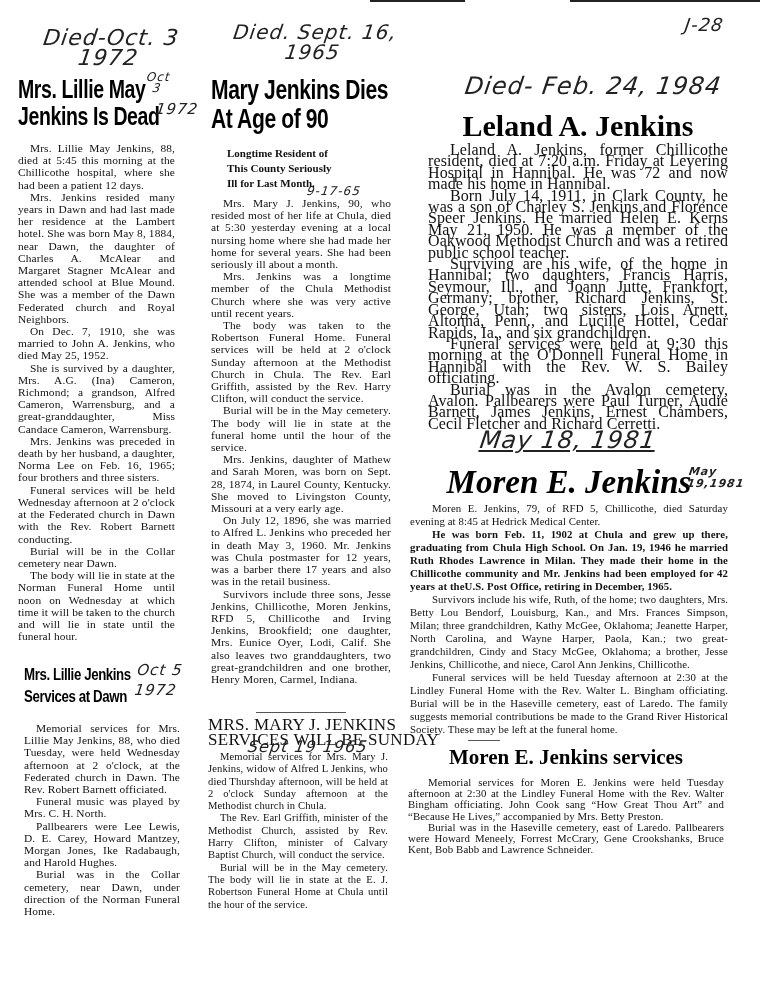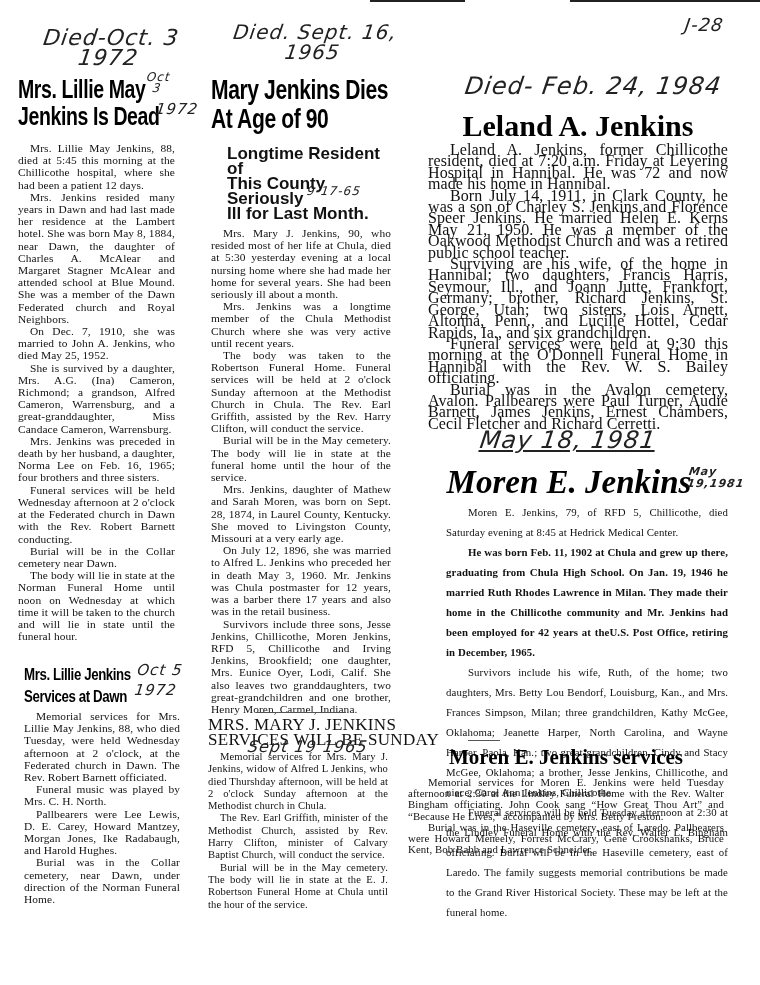--- a/index.html
+++ b/index.html
@@ -7,21 +7,21 @@
          font-family:"DejaVu Serif", serif; }
   .topline { position:absolute; top:0; height:2px; background:#222; }
   .hand { position:absolute; font-family:"DejaVu Sans", sans-serif; font-style:italic; font-weight:200;
           color:#222; letter-spacing:1px; transform:skewX(-8deg); }
   .clip { position:absolute; }
   .cond-head { font-family:"Liberation Sans", sans-serif; font-weight:bold; color:#000;
                transform:scaleX(0.78); transform-origin:left top; white-space:nowrap; letter-spacing:-0.5px; }
   .body-text { font-family:"Liberation Serif", serif; font-size:11.4px; line-height:12.2px; text-align:justify;
                color:#111; letter-spacing:0.1px; }
   .body-text p { margin:0; text-indent:12px; }
-  .sub { font-family:Liberation Sans, sans-serif; font-weight:bold; font-size:17px; line-height:15px; margin:0; }
+  .sub { font-family:Liberation Serif, serif; font-weight:bold; font-size:11px; line-height:15px; margin:0; }
   .big-head { font-family:"Liberation Serif", serif; font-weight:bold; color:#000; white-space:nowrap; text-align:center; }
   .caps-head { font-family:"Liberation Serif", serif; font-size:17px; line-height:15px; letter-spacing:0.3px; white-space:nowrap; margin:0; }
   .rule { height:1px; background:#555; }
 </style>
 </head>
 <body>
 
 <div class="topline" style="left:370px;width:95px;"></div>
 <div class="topline" style="left:570px;width:190px;"></div>
 
@@ -59,21 +59,21 @@
 
 <div class="clip" style="left:24px;top:664px;width:156px;">
   <div style="position:relative;height:46px;">
     <div class="cond-head" style="font-size:17px;line-height:22px;">
       <div>Mrs. Lillie Jenkins</div>
       <div>Services at Dawn</div>
     </div>
     <div class="hand" style="left:112px;top:-4px;font-size:15px;line-height:20px;white-space:pre;">Oct 5
 1972</div>
   </div>
-  <div class="body-text" style="">
+  <div class="body-text" style="margin-top:12px;">
     <p>Memorial services for Mrs. Lillie May Jenkins, 88, who died Tuesday, were held Wednesday afternoon at 2 o'clock, at the Federated church in Dawn. The Rev. Robert Barnett officiated.</p>
     <p>Funeral music was played by Mrs. C. H. North.</p>
     <p>Pallbearers were Lee Lewis, D. E. Carey, Howard Mantzey, Morgan Jones, Ike Radabaugh, and Harold Hughes.</p>
     <p>Burial was in the Collar cemetery, near Dawn, under direction of the Norman Funeral Home.</p>
   </div>
 </div>
 
 <div class="clip" style="left:211px;top:76px;width:180px;">
   <div class="cond-head" style="font-size:27px;line-height:29px;">
     <div>Mary Jenkins Dies</div>
@@ -120,21 +120,21 @@
     <p style="text-indent:22px;">Burial was in the Avalon cemetery, Avalon. Pallbearers were Paul Turner, Audie Barnett, James Jenkins, Ernest Chambers, Cecil Fletcher and Richard Cerretti.</p>
   </div>
 </div>
 
 <div class="clip" style="left:410px;top:462px;width:318px;">
   <div style="position:relative;">
     <div class="big-head" style="font-size:33px;line-height:40px;font-style:italic;">Moren E. Jenkins</div>
     <div class="hand" style="left:278px;top:4px;font-size:11px;line-height:12px;white-space:pre;font-weight:bold;">May
 19,1981</div>
   </div>
-  <div class="body-text" style="font-size:10.8px;line-height:20px;margin-left:36px;">
+  <div class="body-text" style="font-size:10.8px;line-height:13px;">
     <p style="text-indent:22px;">Moren E. Jenkins, 79, of RFD 5, Chillicothe, died Saturday evening at 8:45 at Hedrick Medical Center.</p>
     <p style="text-indent:22px;font-weight:bold;">He was born Feb. 11, 1902 at Chula and grew up there, graduating from Chula High School. On Jan. 19, 1946 he married Ruth Rhodes Lawrence in Milan. They made their home in the Chillicothe community and Mr. Jenkins had been employed for 42 years at theU.S. Post Office, retiring in December, 1965.</p>
     <p style="text-indent:22px;">Survivors include his wife, Ruth, of the home; two daughters, Mrs. Betty Lou Bendorf, Louisburg, Kan., and Mrs. Frances Simpson, Milan; three grandchildren, Kathy McGee, Oklahoma; Jeanette Harper, North Carolina, and Wayne Harper, Paola, Kan.; two great-grandchildren, Cindy and Stacy McGee, Oklahoma; a brother, Jesse Jenkins, Chillicothe, and niece, Carol Ann Jenkins, Chillicothe.</p>
     <p style="text-indent:22px;">Funeral services will be held Tuesday afternoon at 2:30 at the Lindley Funeral Home with the Rev. Walter L. Bingham officiating. Burial will be in the Haseville cemetery, east of Laredo. The family suggests memorial contributions be made to the Grand River Historical Society. These may be left at the funeral home.</p>
   </div>
 </div>
 
 <div class="clip" style="left:408px;top:740px;width:316px;">
   <div class="rule" style="width:32px;margin-left:60px;margin-bottom:2px;"></div>
   <div class="big-head" style="font-size:21px;line-height:28px;">Moren E. Jenkins services</div>

